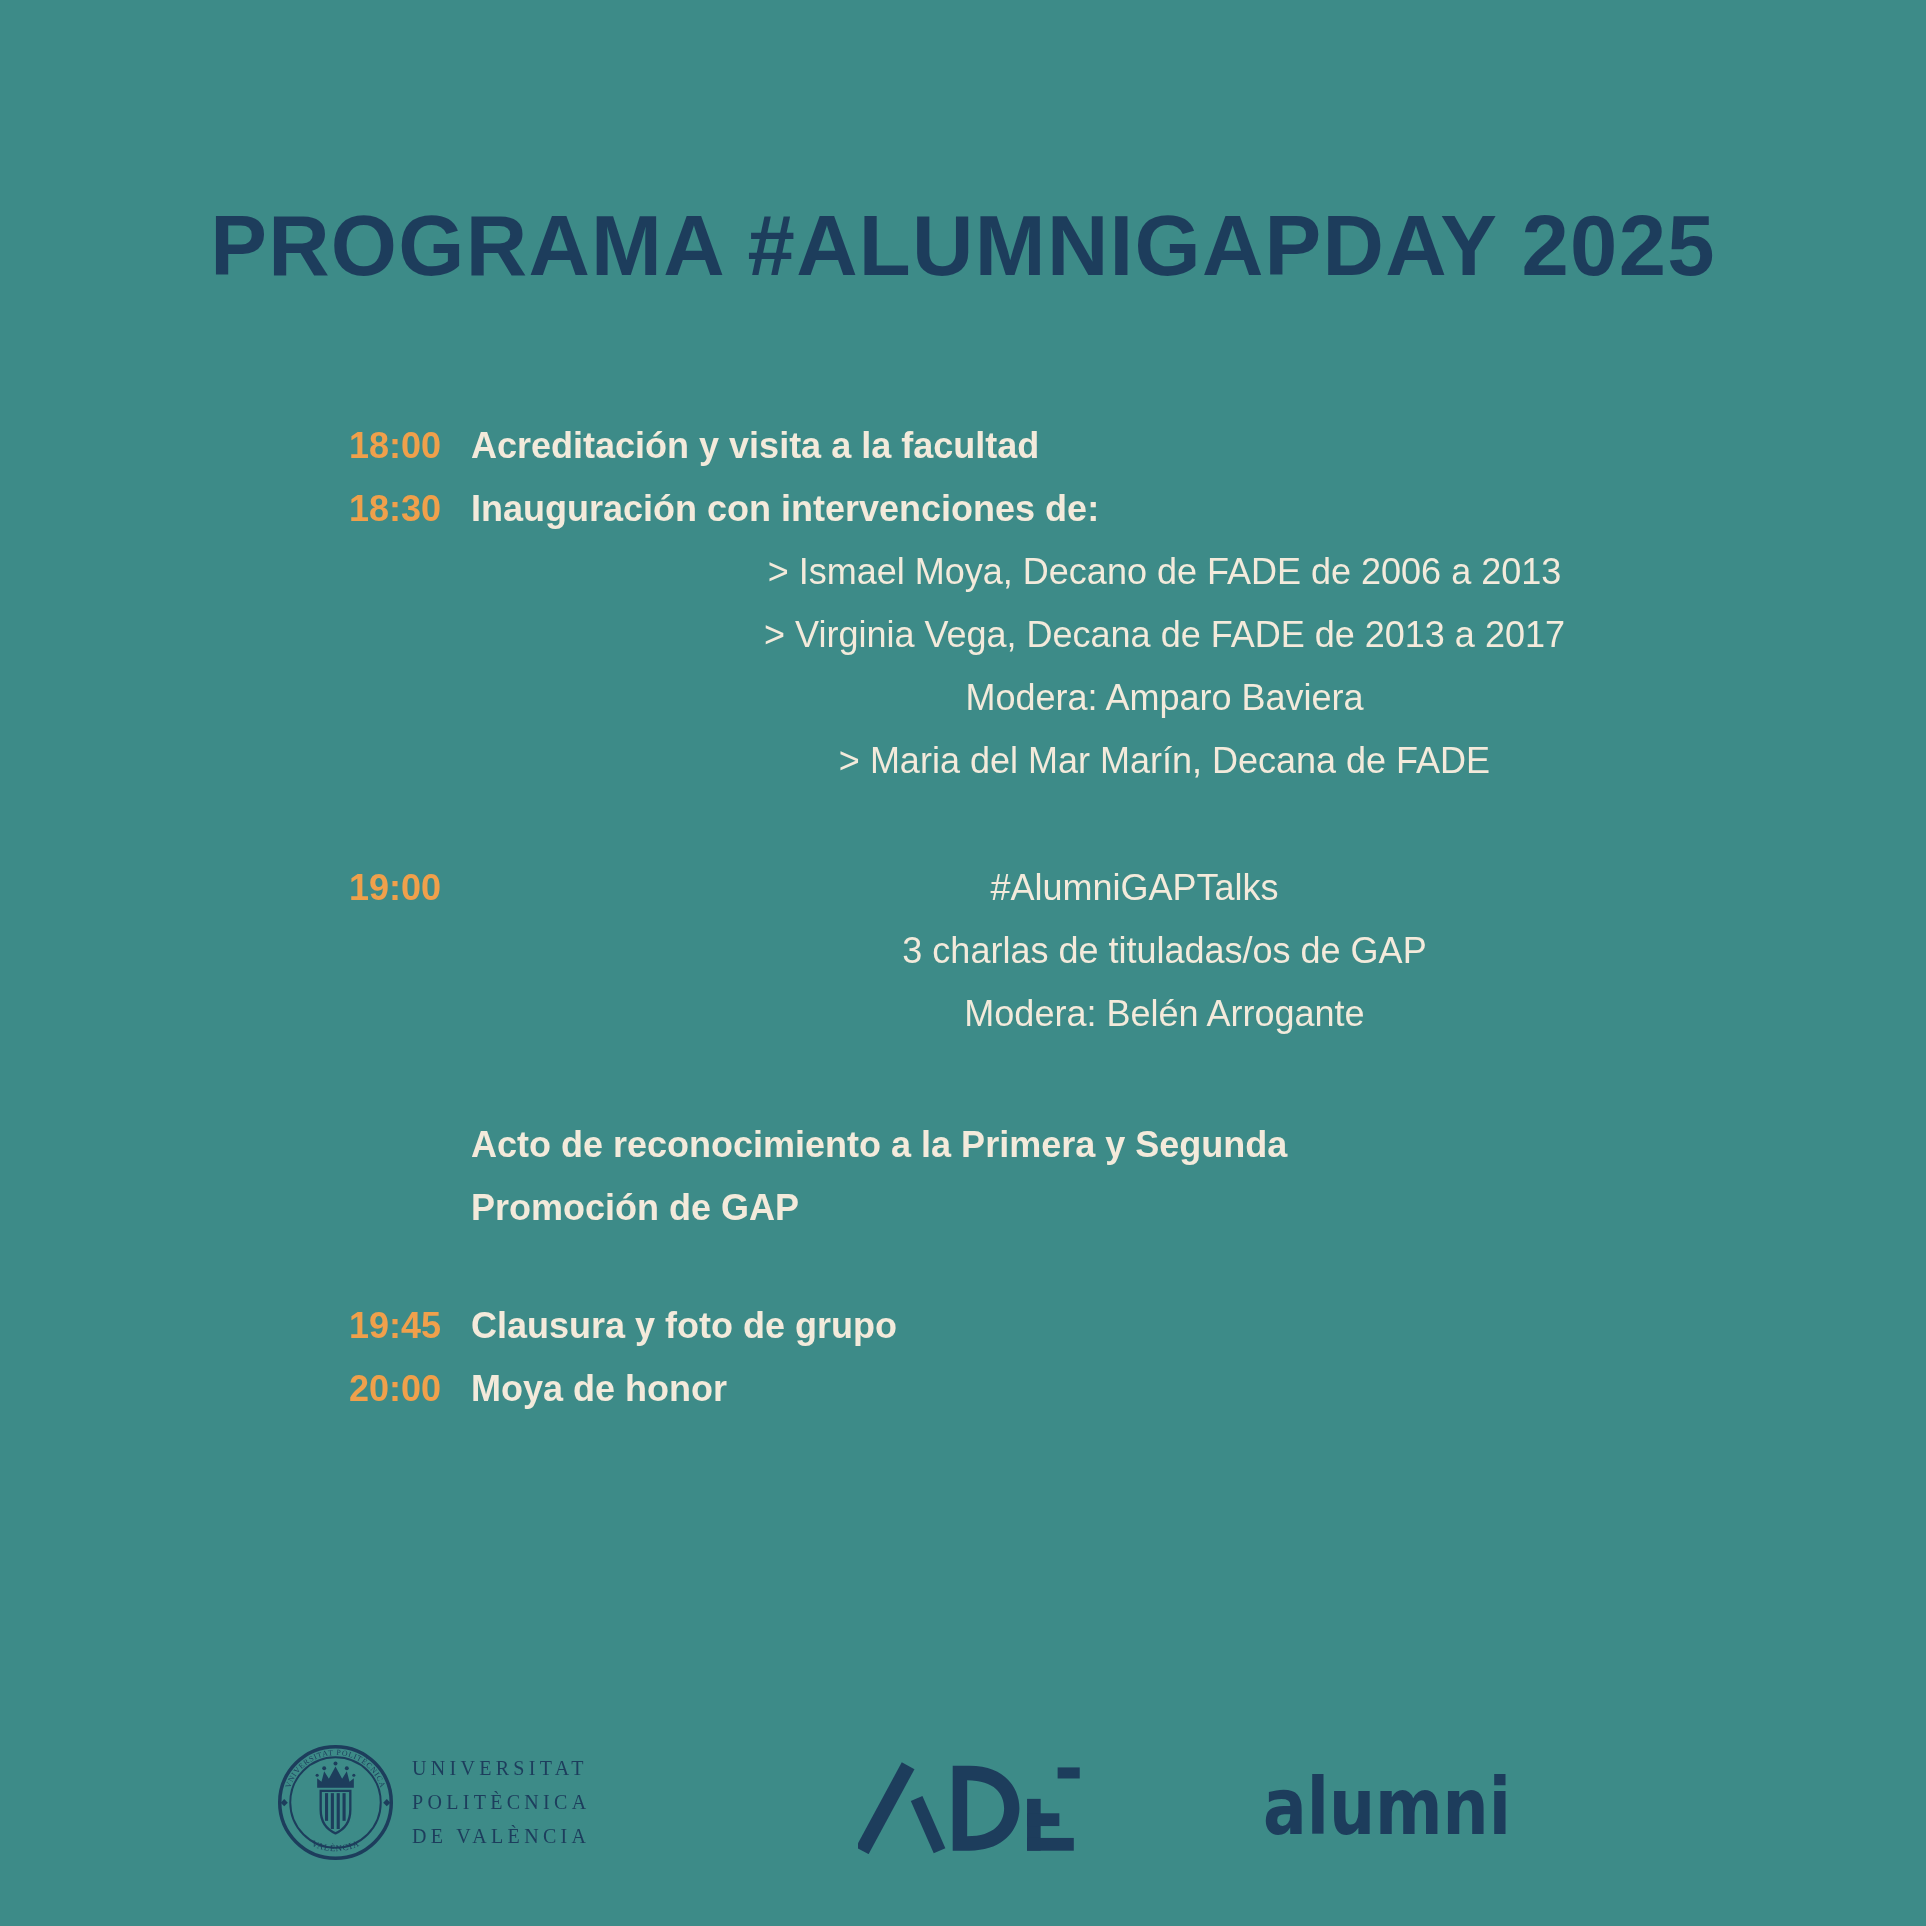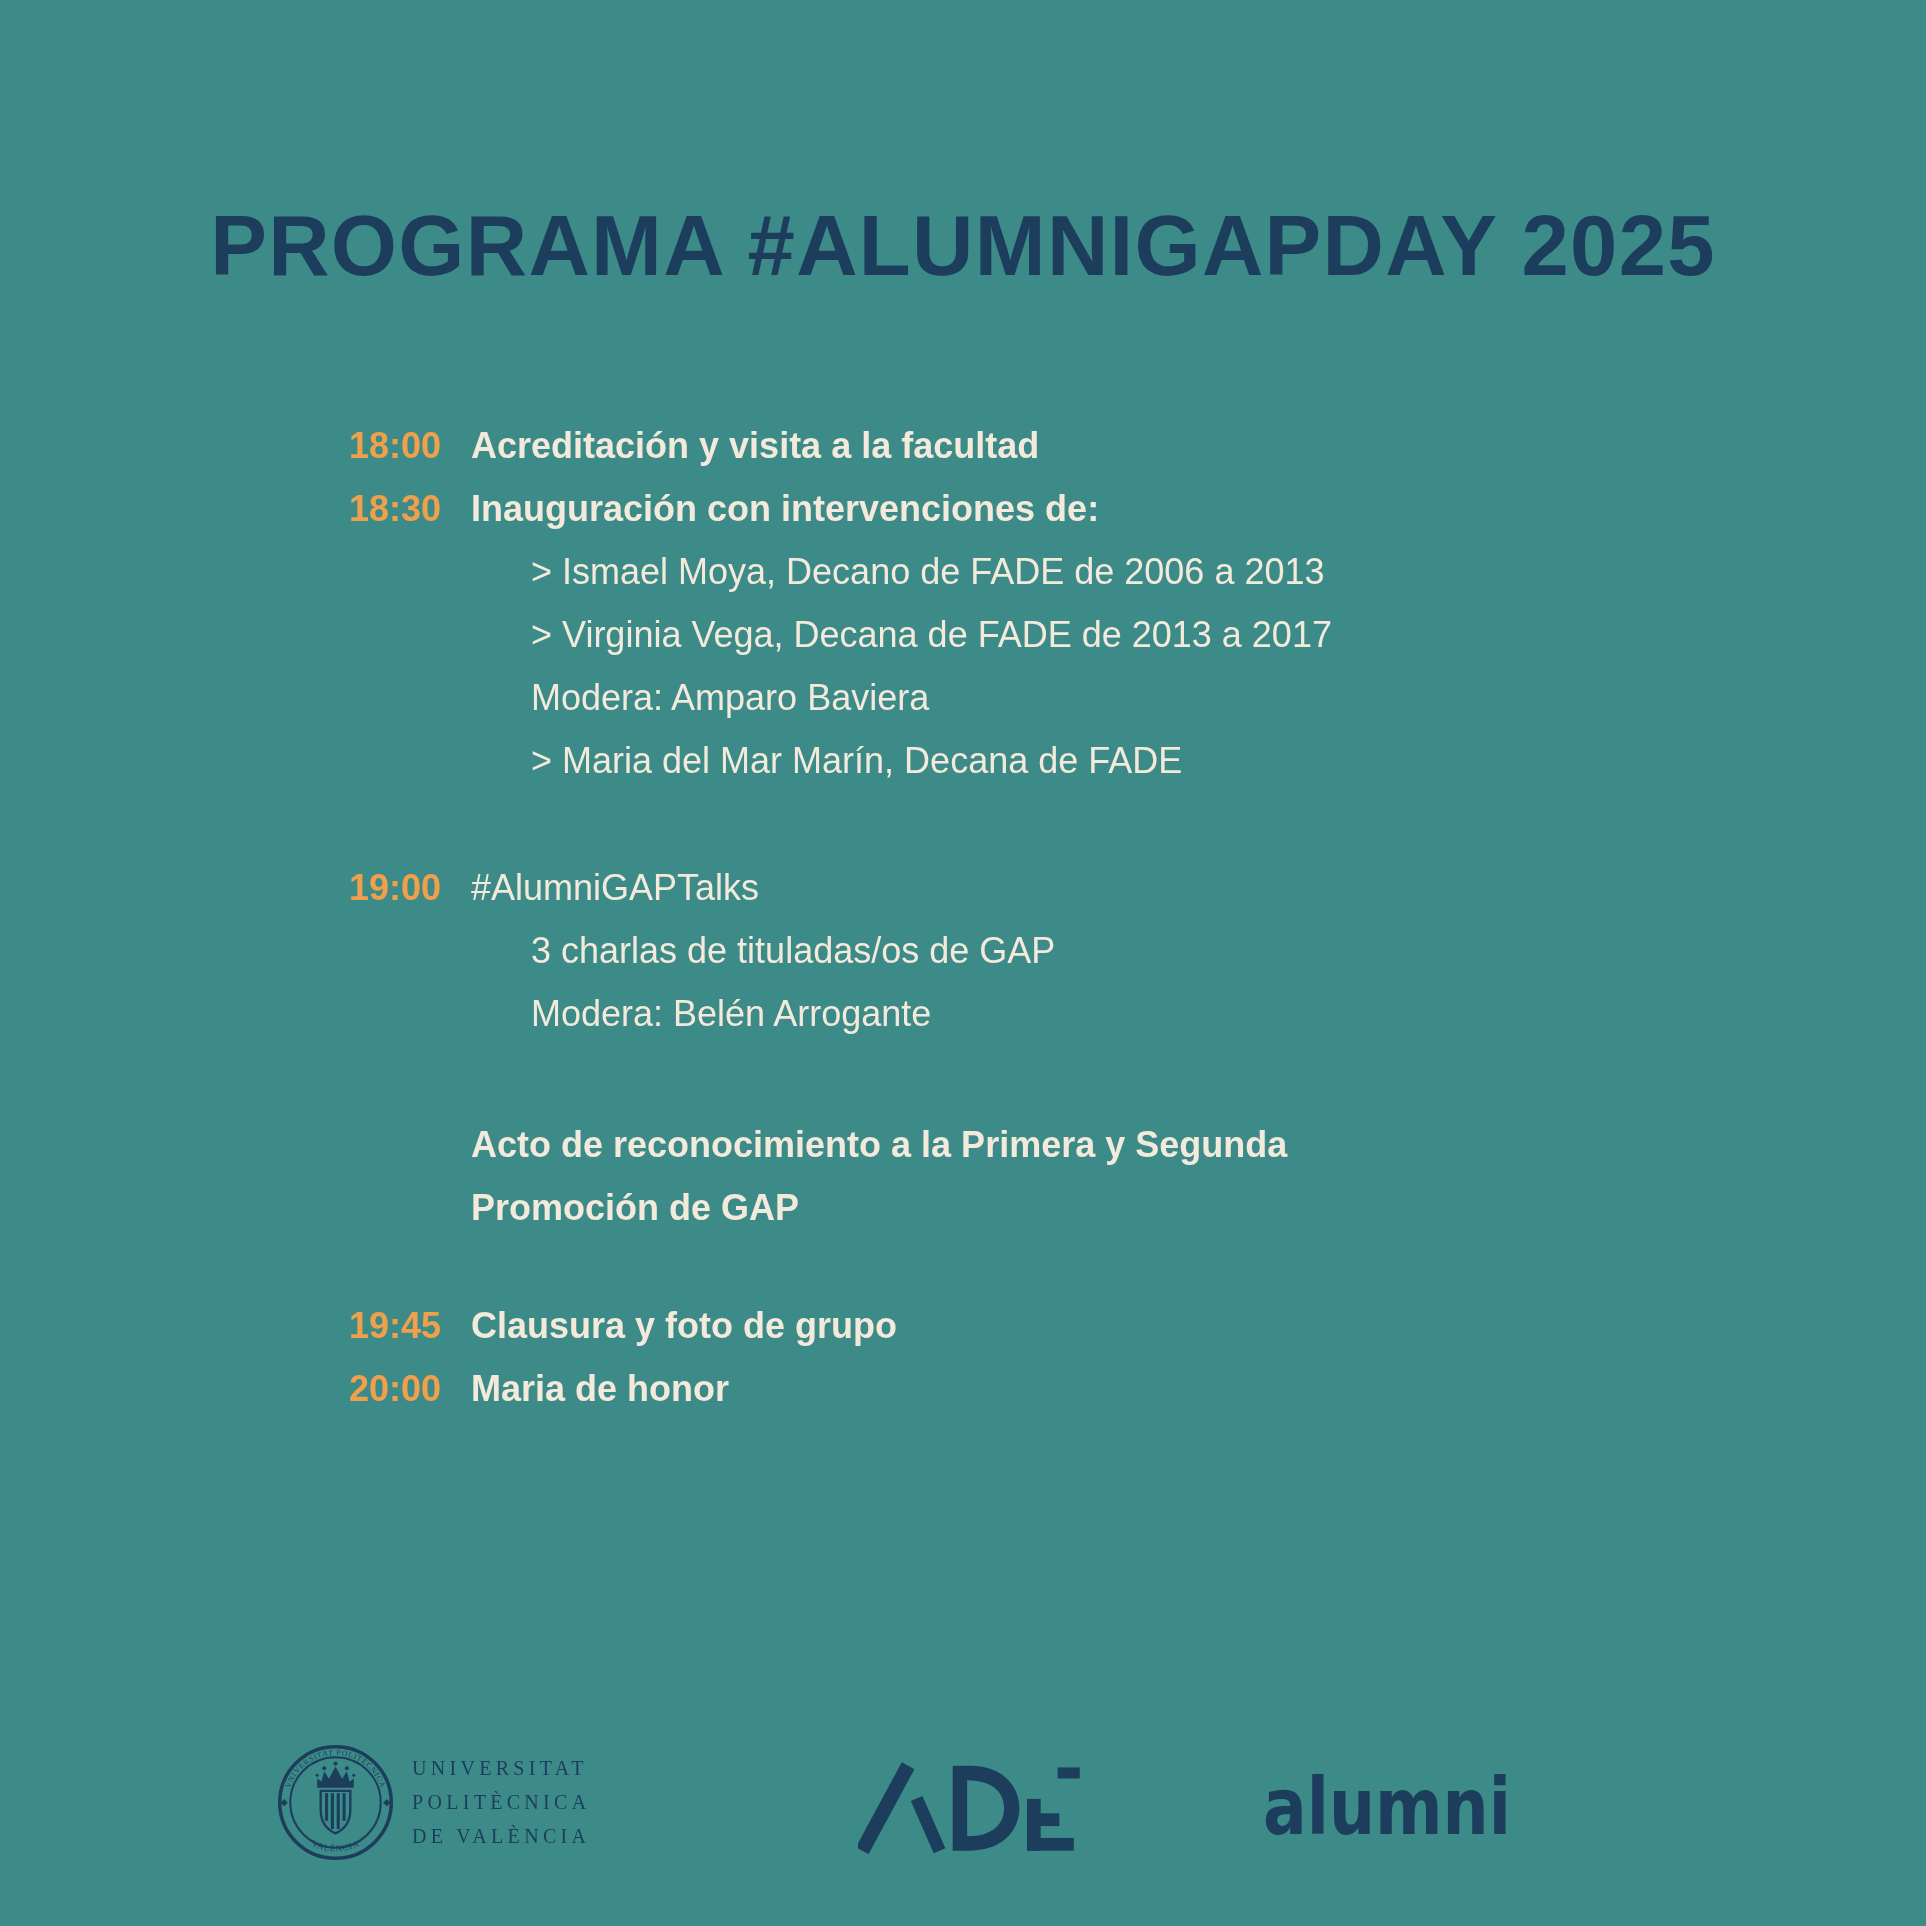--- a/index.html
+++ b/index.html
@@ -52,21 +52,21 @@
     line-height: 63px;
     white-space: nowrap;
   }
   .row .time {
     color: var(--orange);
     font-weight: 700;
     text-align: right;
   }
   .row .txt { color: var(--cream); }
   .t-bold  { font-weight: 700; }
-  .t-light { font-weight: 400; }
+  .t-light { font-weight: 400; text-align: center; }
   .indent  { padding-left: 60px; }
   .gap150 { margin-top: 64px; }
   .gap160 { margin-top: 68px; }
   .gap170 { margin-top: 55px; }
 
   
   .footer {
     position: absolute;
     left: 0; top: 1729px;
     width: 100%; height: 171px;
@@ -176,21 +176,21 @@
       <div class="txt t-bold">Promoción de GAP</div>
     </div>
 
     <div class="row gap170">
       <div class="time">19:45</div>
       <div class="txt t-bold">Clausura y foto de grupo</div>
     </div>
 
     <div class="row">
       <div class="time">20:00</div>
-      <div class="txt t-bold">Maria de honor</div>
+      <div class="txt t-bold">Moya de honor</div>
     </div>
 
   </div>
 
   <div class="footer">
 
     <div class="upv-logo">
       <svg class="upv-seal" viewBox="0 0 300 300" aria-hidden="true">
         <circle class="seal-stroke" cx="150" cy="150" r="143" stroke-width="9"></circle>
         <circle class="seal-stroke" cx="150" cy="150" r="116" stroke-width="5"></circle>

